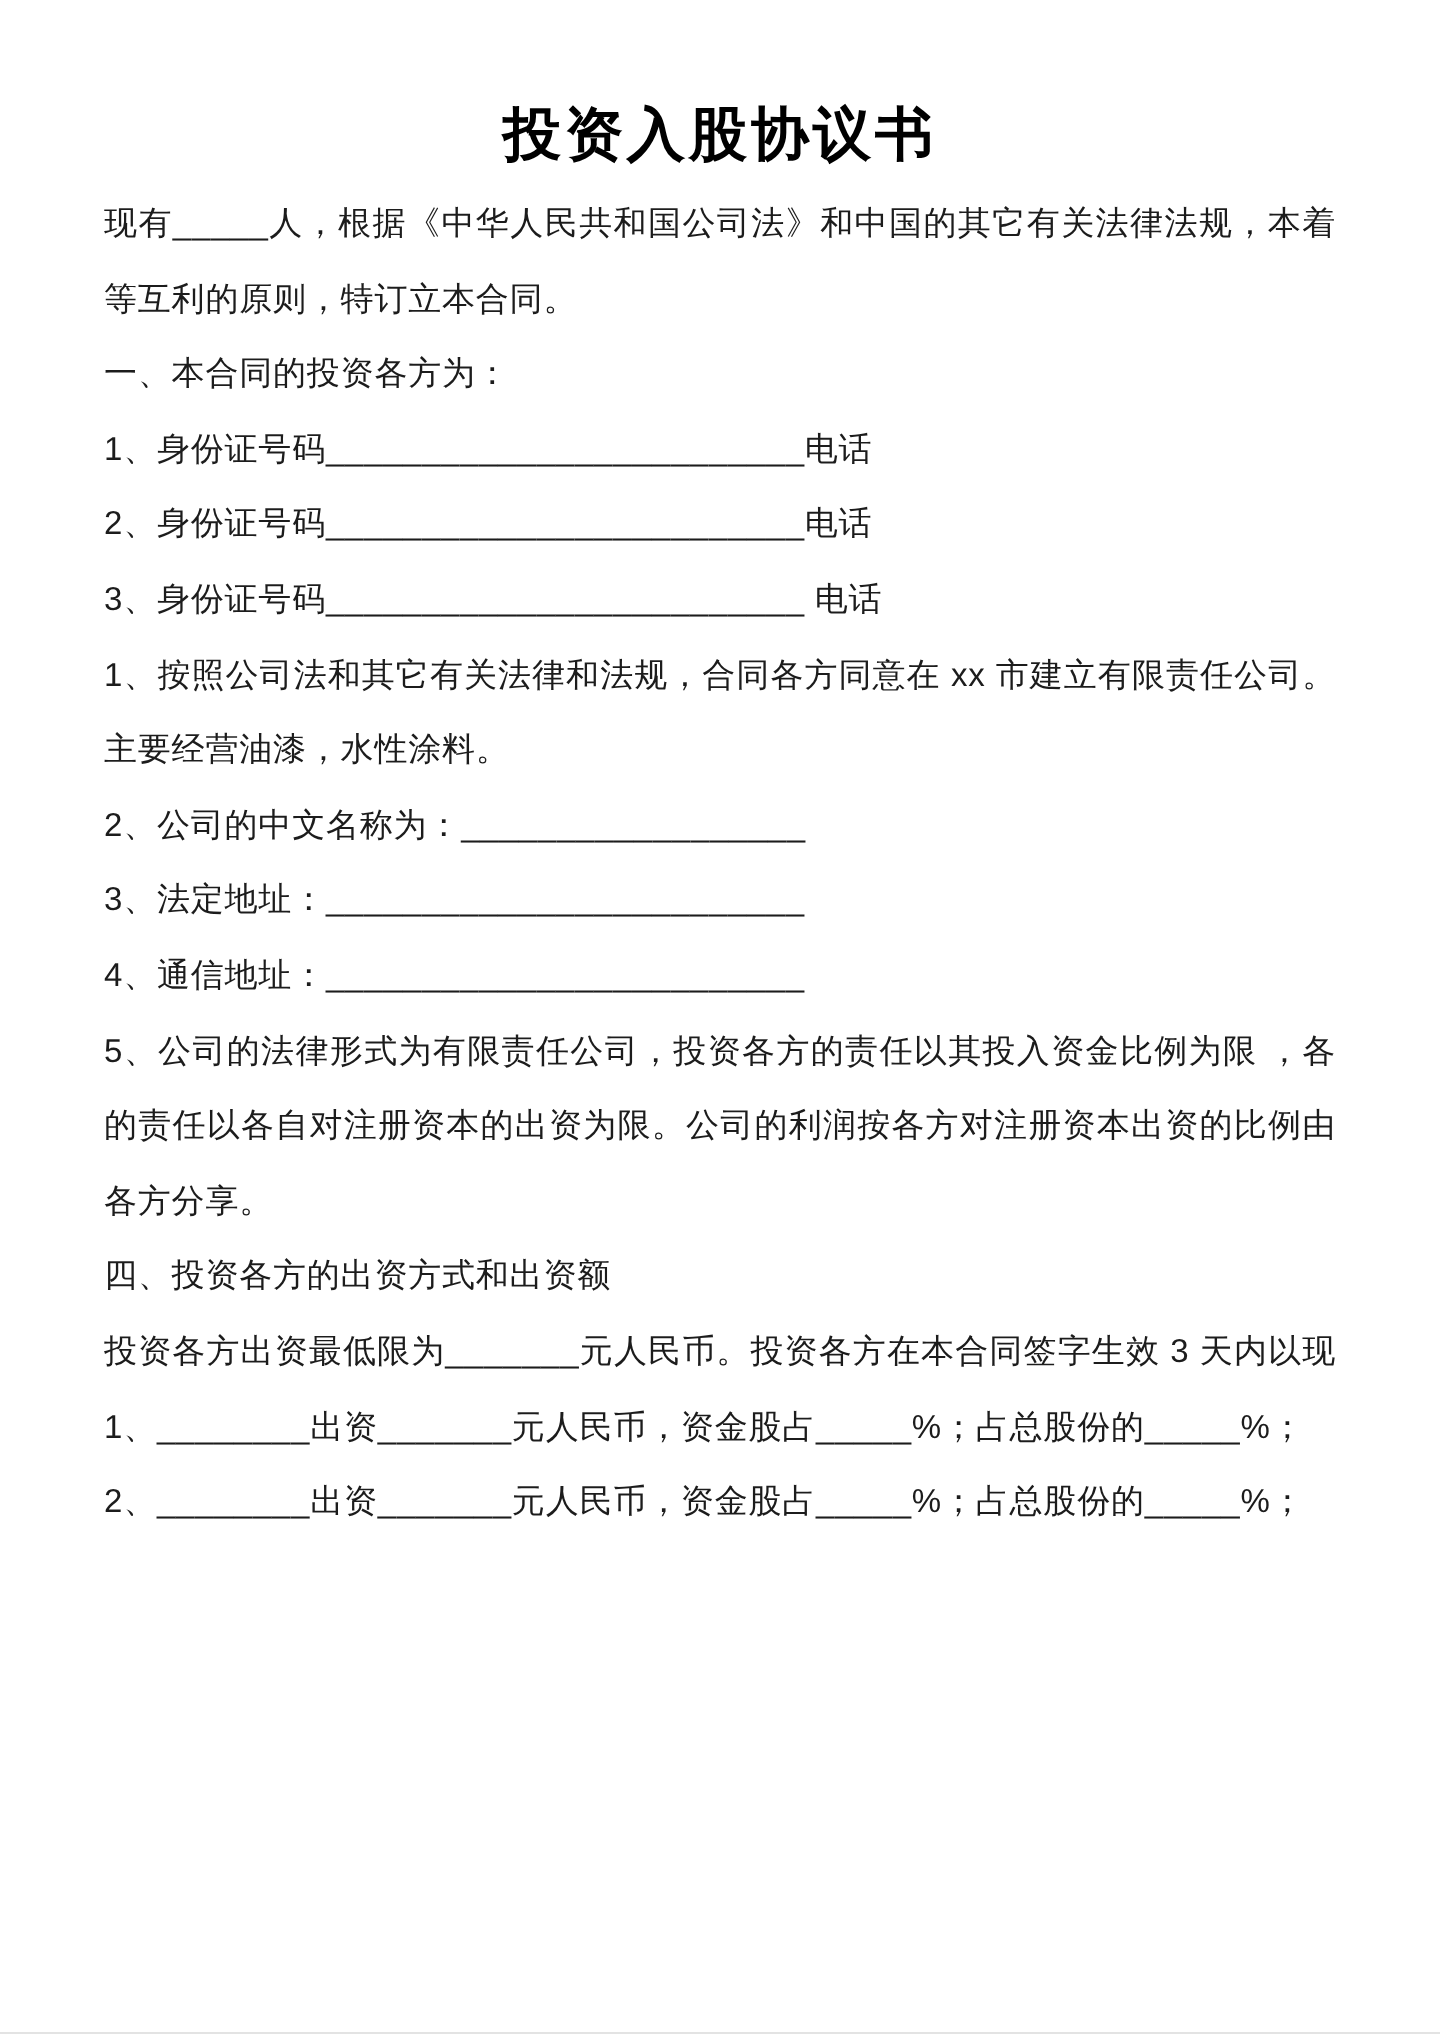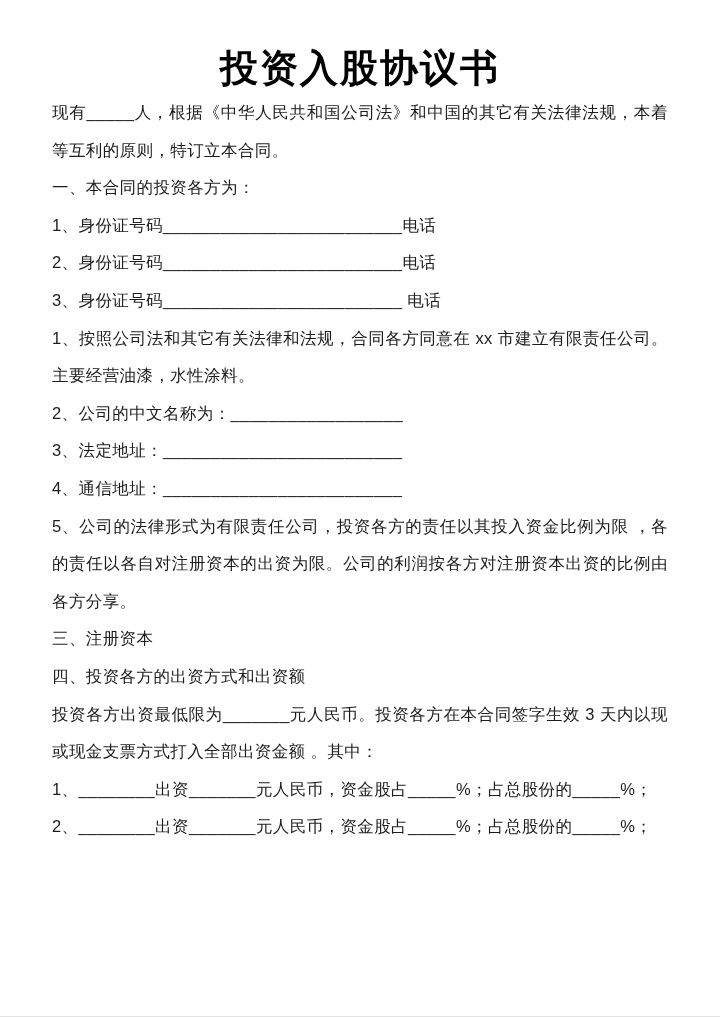--- a/index.html
+++ b/index.html
@@ -16,21 +16,21 @@
     border-bottom: 1px solid #e3e3e3;
     box-sizing: border-box;
   }
   .page {
     padding: 44px 52px 0 52px;
     width: 616px;
     box-sizing: content-box;
   }
   .doc-title {
     font-family: "Liberation Serif", "DejaVu Serif", serif;
-    font-size: 38px;
+    font-size: 29px;
     font-weight: 700;
     line-height: 48px;
     text-align: center;
     margin: 0;
     color: #000000;
     letter-spacing: 2px;
   }
   .doc-body {
     margin-top: 2px;
   }
@@ -62,20 +62,18 @@
     <div class="line">2、身份证号码_________________________电话_____________________________</div>
     <div class="line">3、身份证号码_________________________ 电话____________________________</div>
     <div class="line stretch">1、按照公司法和其它有关法律和法规，合同各方同意在 xx 市建立有限责任公司。</div>
     <div class="line">主要经营油漆，水性涂料。</div>
     <div class="line">2、公司的中文名称为：__________________</div>
     <div class="line">3、法定地址：_________________________</div>
     <div class="line">4、通信地址：_________________________</div>
     <div class="line stretch">5、公司的法律形式为有限责任公司，投资各方的责任以其投入资金比例为限 ，各方</div>
     <div class="line stretch">的责任以各自对注册资本的出资为限。公司的利润按各方对注册资本出资的比例由</div>
     <div class="line">各方分享。</div>
-    <div class="line">三、注册资本</div>
     <div class="line">四、投资各方的出资方式和出资额</div>
     <div class="line stretch">投资各方出资最低限为_______元人民币。投资各方在本合同签字生效 3 天内以现金</div>
-    <div class="line">或现金支票方式打入全部出资金额 。其中：</div>
     <div class="line">1、________出资_______元人民币，资金股占_____%；占总股份的_____%；</div>
     <div class="line">2、________出资_______元人民币，资金股占_____%；占总股份的_____%；</div>
   </div>
 </div>
 
 </body></html>

